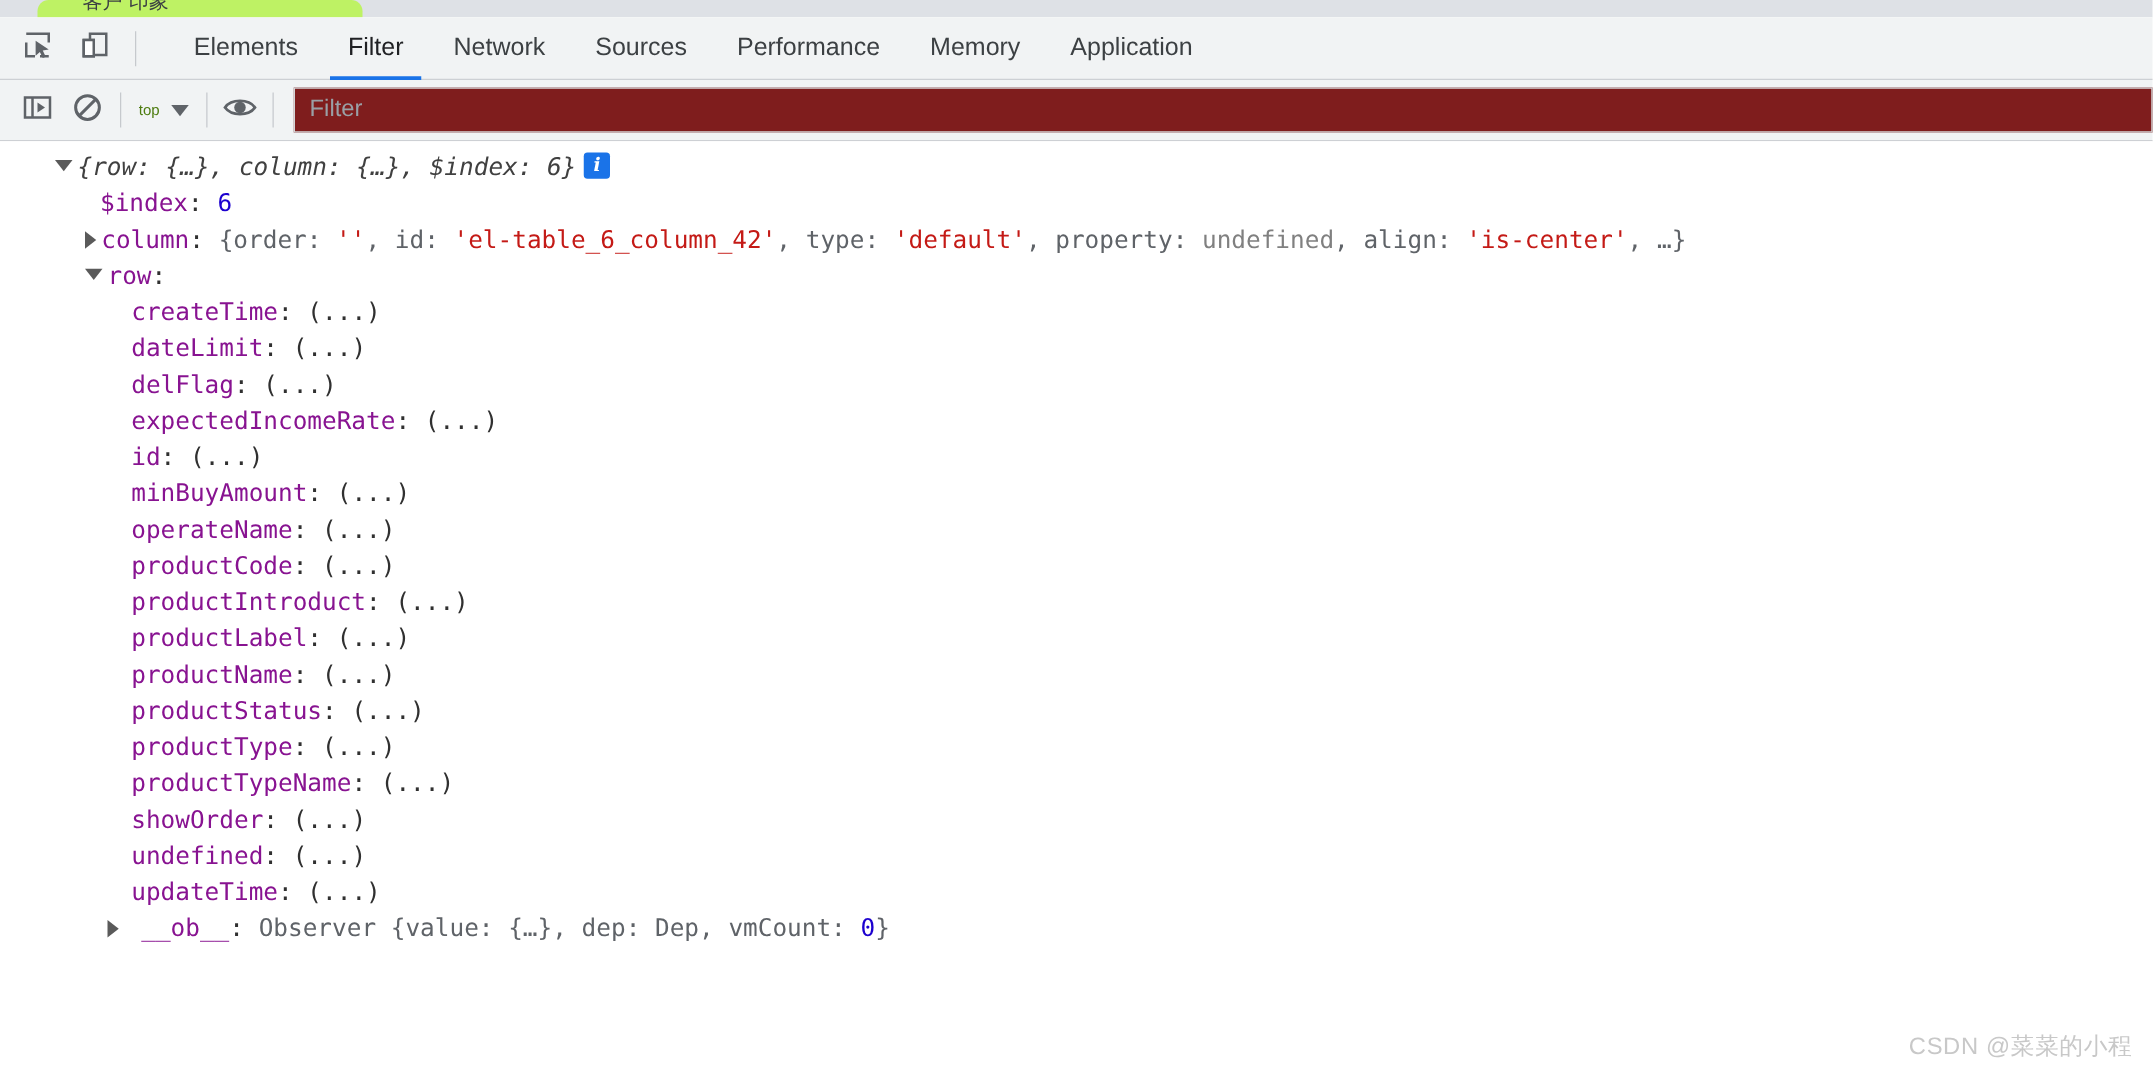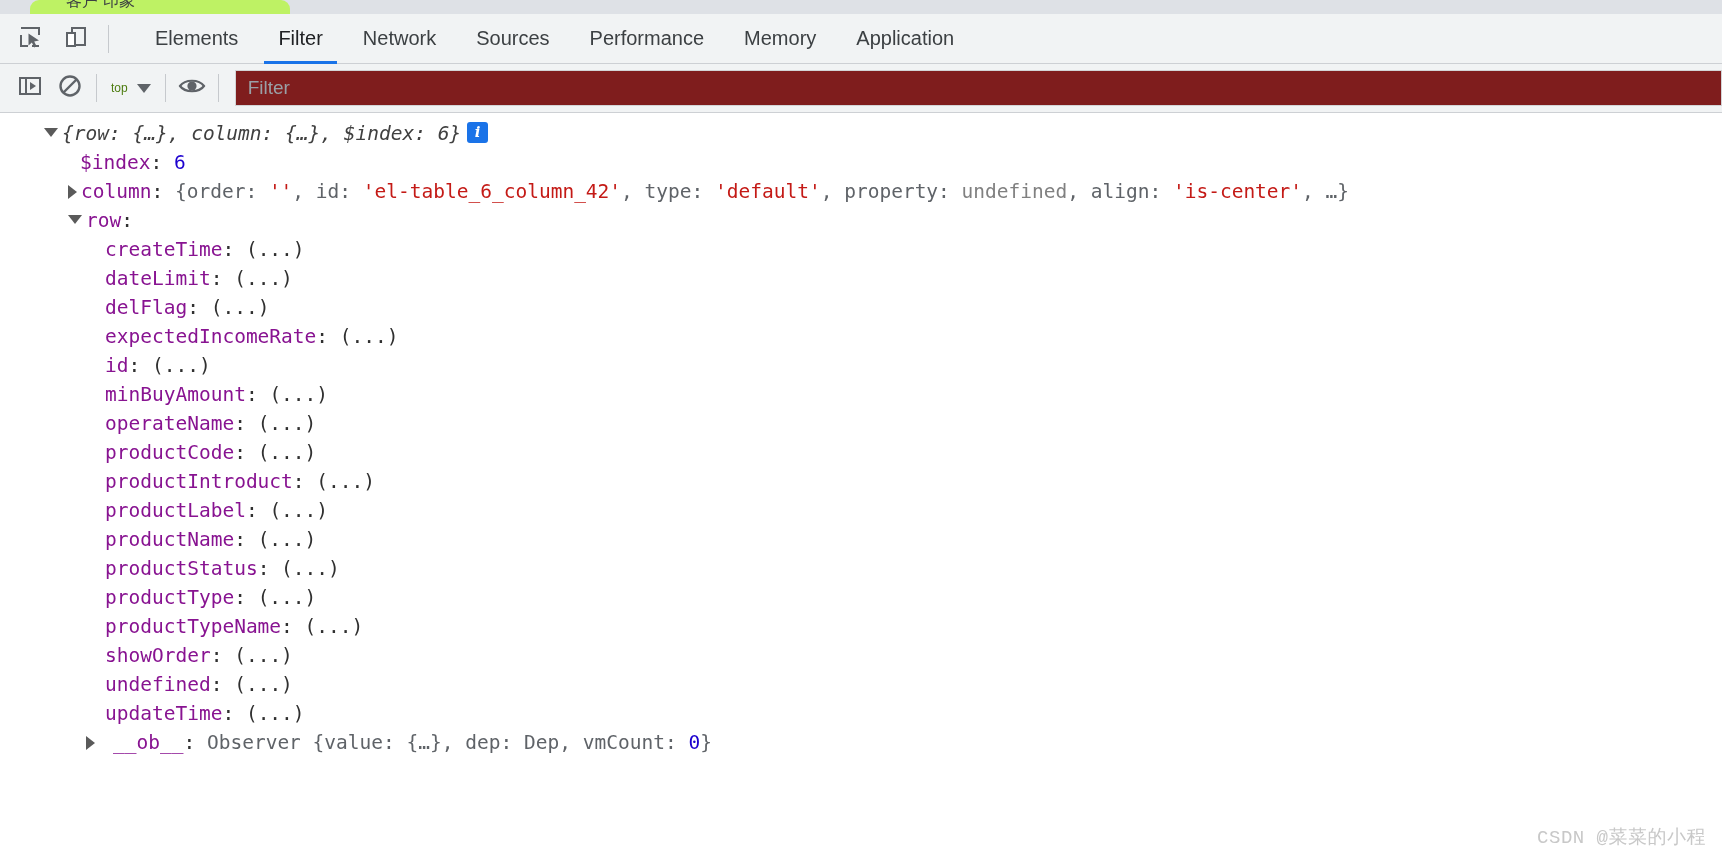--- a/index.html
+++ b/index.html
@@ -221,21 +221,21 @@
     top: -2px;
   }
 
   
   .watermark {
     position: absolute;
     right: 16px;
     bottom: 8px;
     font-size: 19px;
     color: #c8c8c8;
-    font-family: Liberation Mono, monospace;
+    font-family: Liberation Sans, sans-serif;
     letter-spacing: 0.5px;
   }
 </style>
 </head>
 <body>
 
 <div class="tabstrip">
   <div class="tabstrip-tab">
     <span class="tabstrip-tab-title">客户 印象</span>
   </div>

